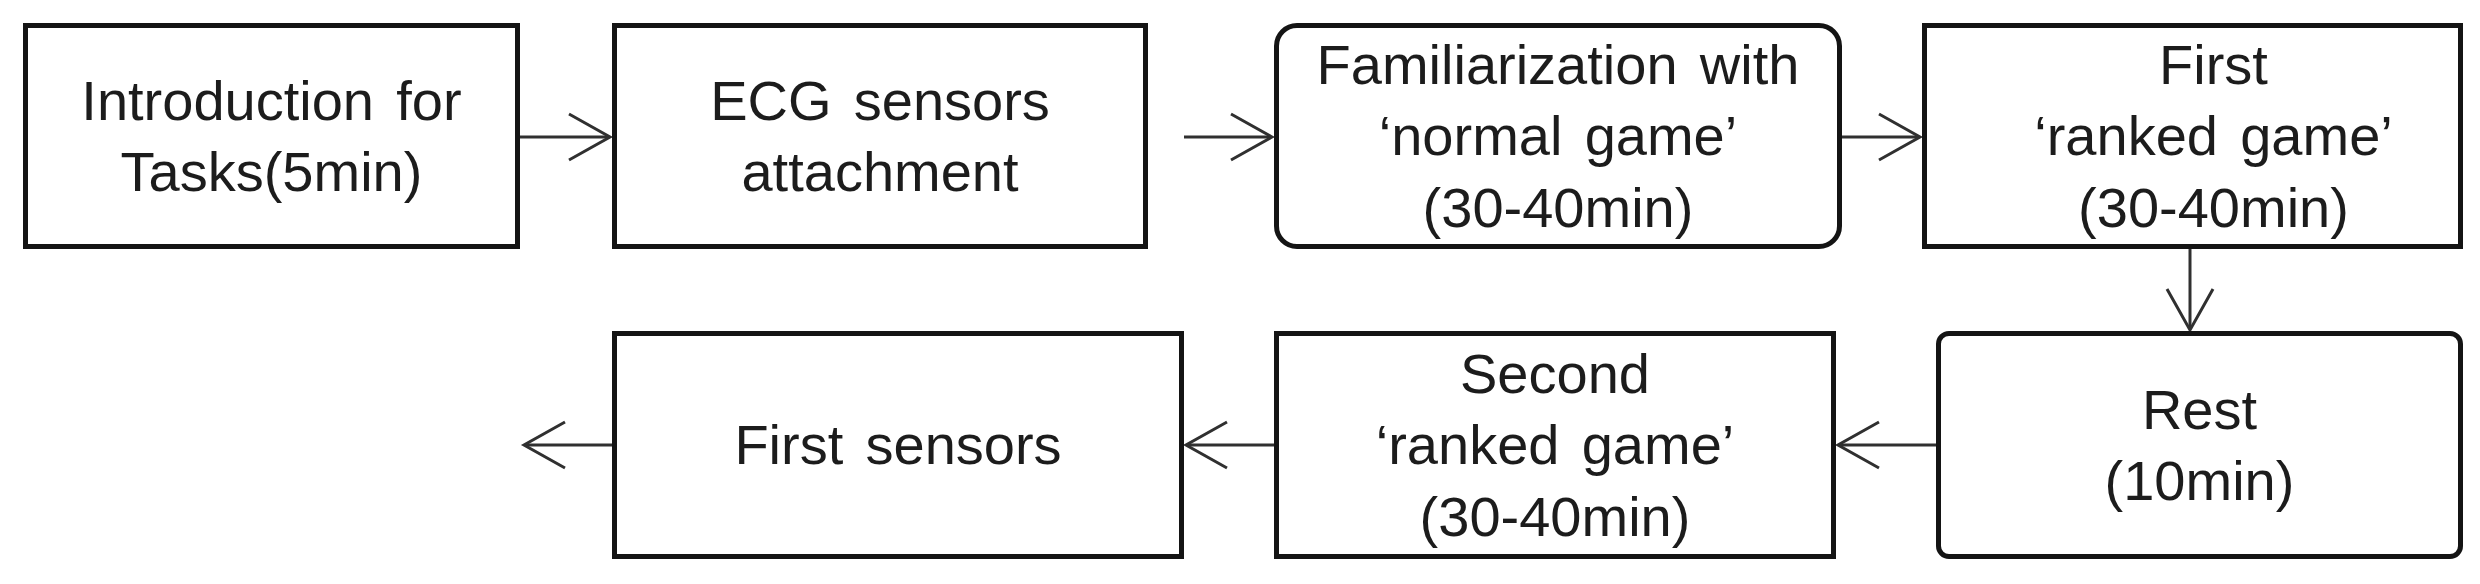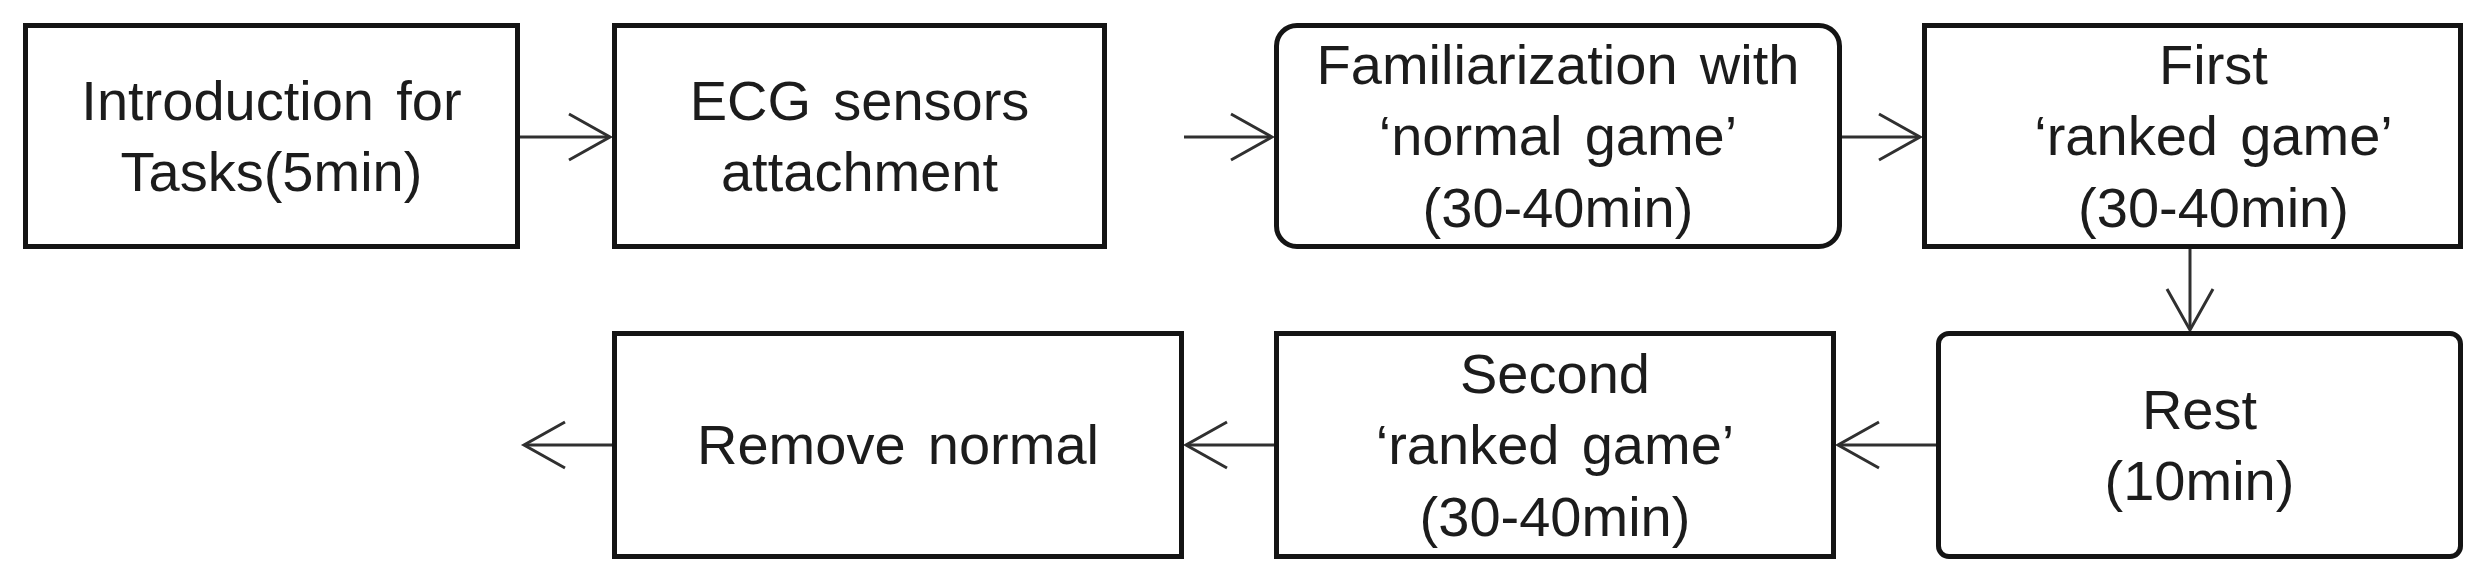--- a/index.html
+++ b/index.html
@@ -39,21 +39,21 @@
     display:flex;
     align-items:center;
     justify-content:center;
     text-align:center;
     font-size:56px;
     line-height:1.27;
     white-space:pre-line;
     word-spacing:0.12em;
   }
   .n1{left:23px;  top:23px;  width:497px; height:226px;}
-  .n2{left:612px; top:23px;  width:495px; height:226px;}
+  .n2{left:612px; top:23px;  width:536px; height:226px;}
   .n3{left:1274px;top:23px;  width:568px; height:226px;border-radius:23px;}
   .n4{left:1922px;top:23px;  width:541px; height:226px;padding-left:42px;}
   .n5{left:23px;  top:331px; width:497px; height:228px;}
   .n6{left:612px; top:331px; width:572px; height:228px;}
   .n7{left:1274px;top:331px; width:562px; height:228px;}
   .n8{left:1936px;top:331px; width:527px; height:228px;border-radius:13px;}
 </style>
 </head>
 <body>
 
@@ -93,20 +93,20 @@
   <div class="node n1">Introduction for
 Tasks(5min)</div>
   <div class="node n2">ECG sensors
 attachment</div>
   <div class="node n3">Familiarization with
 ‘normal game’
 (30-40min)</div>
   <div class="node n4">First
 ‘ranked game’
 (30-40min)</div>
-  <div class="node n6">Remove normal</div>
+  <div class="node n6">First sensors</div>
   <div class="node n7">Second
 ‘ranked game’
 (30-40min)</div>
   <div class="node n8">Rest
 (10min)</div>
 
 </div>
 
 </body></html>

